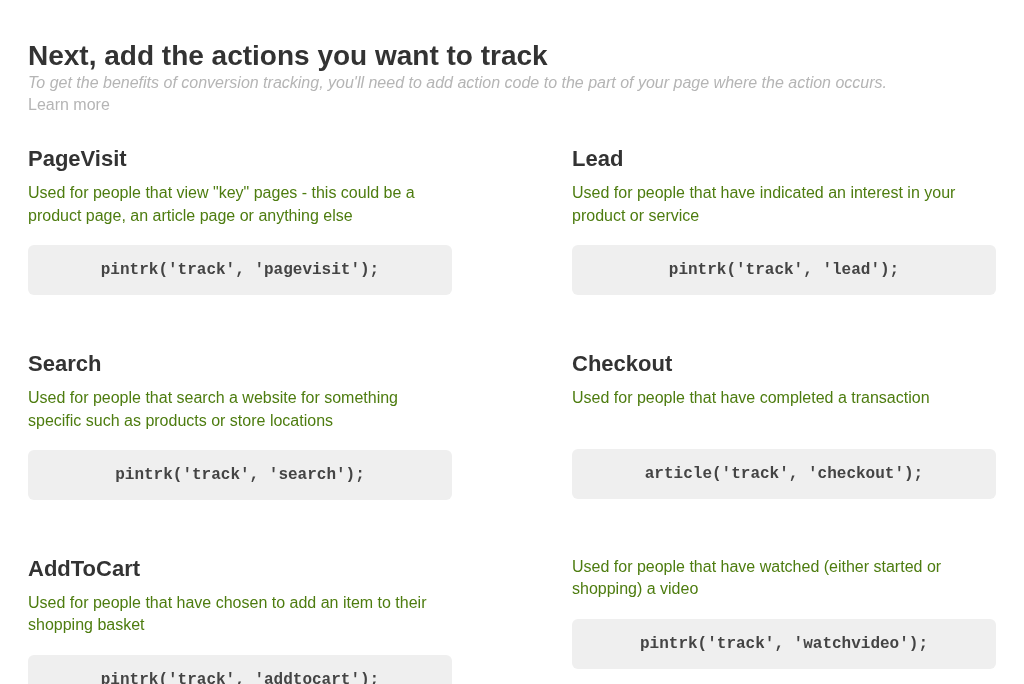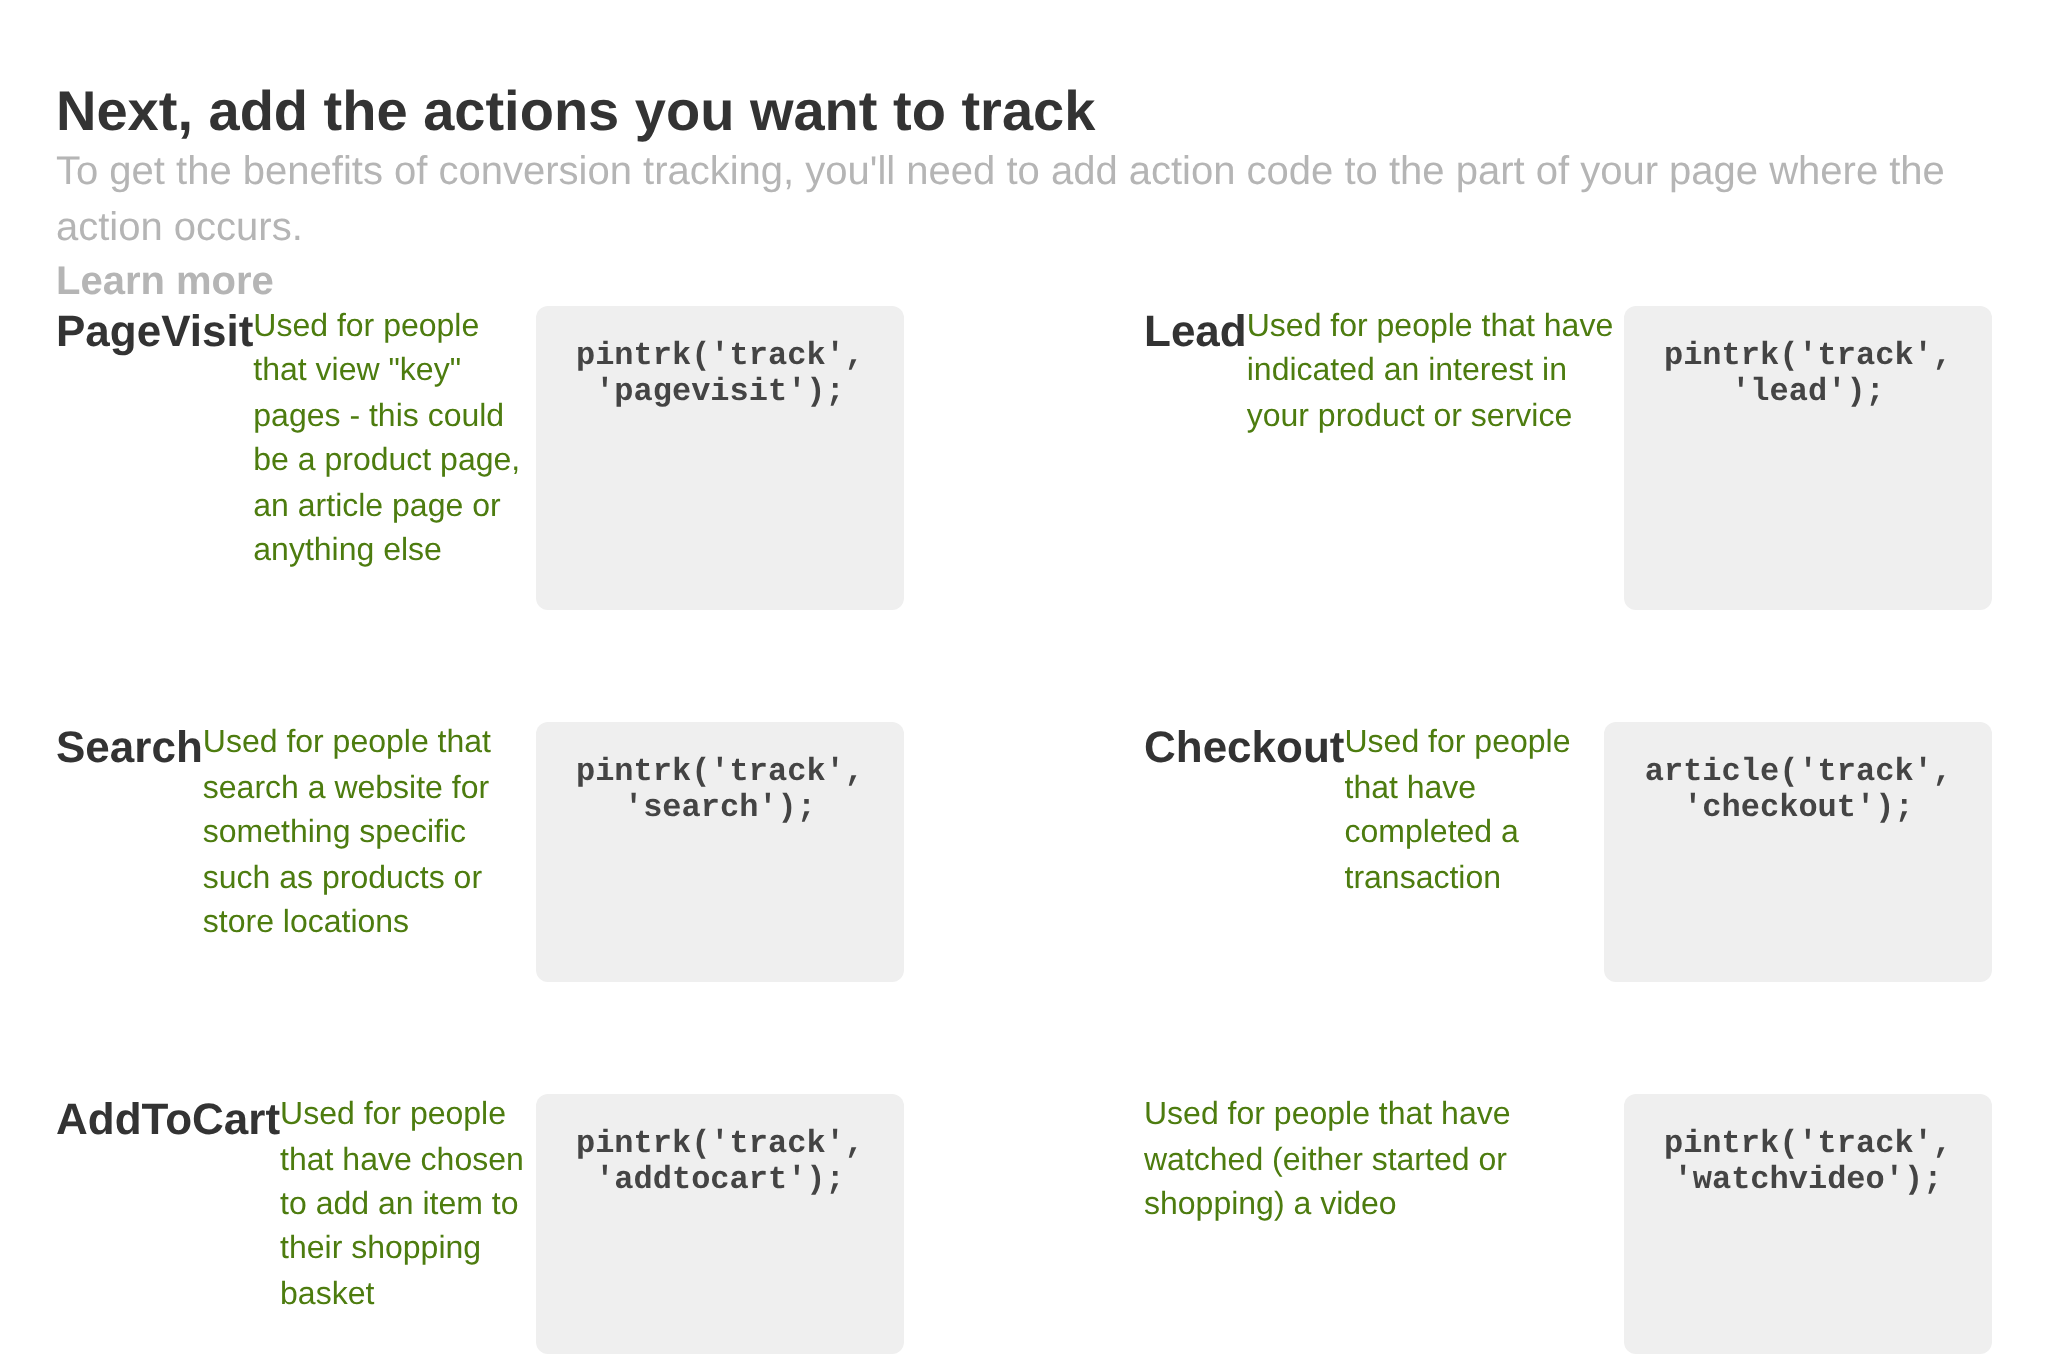--- a/index.html
+++ b/index.html
@@ -14,41 +14,42 @@
       color: #333;
       width: 1024px;
     }
     .page-title {
       font-size: 28px;
       font-weight: 700;
       color: #333;
       margin-bottom: 0;
     }
     .page-subtitle {
-      font-size: 20px;
+      font-size: 16px;
       color: #b5b5b5;
       line-height: 1.4;
       margin-bottom: 2px;
+      font-style: italic;
     }
     .learn-more {
-      font-size: 20px;
+      font-size: 16px;
       color: #b5b5b5;
       text-decoration: none;
       display: inline-block;
-      font-weight: bold;
+      margin-bottom: 32px;
     }
     .actions-grid {
       display: grid;
       grid-template-columns: 1fr 1fr;
       column-gap: 120px;
       row-gap: 56px;
     }
     .action-block {
       display: flex;
-      flex-direction: row;
+      flex-direction: column;
     }
     .action-title {
       font-size: 22px;
       font-weight: 700;
       color: #333;
       margin-bottom: 10px;
     }
     .action-desc {
       font-size: 16px;
       color: #4d7c0f;

